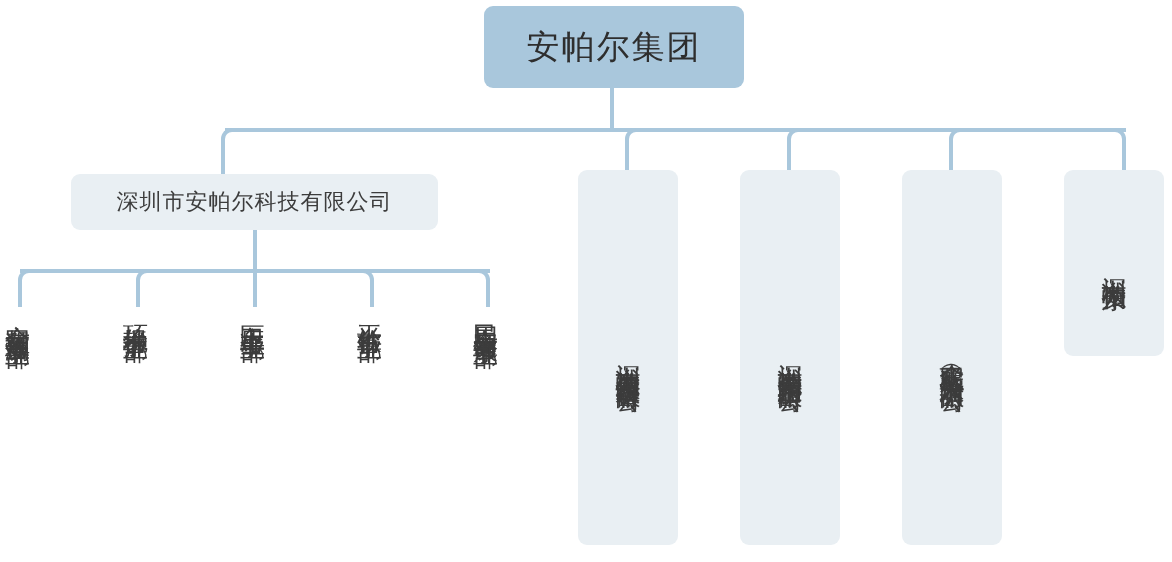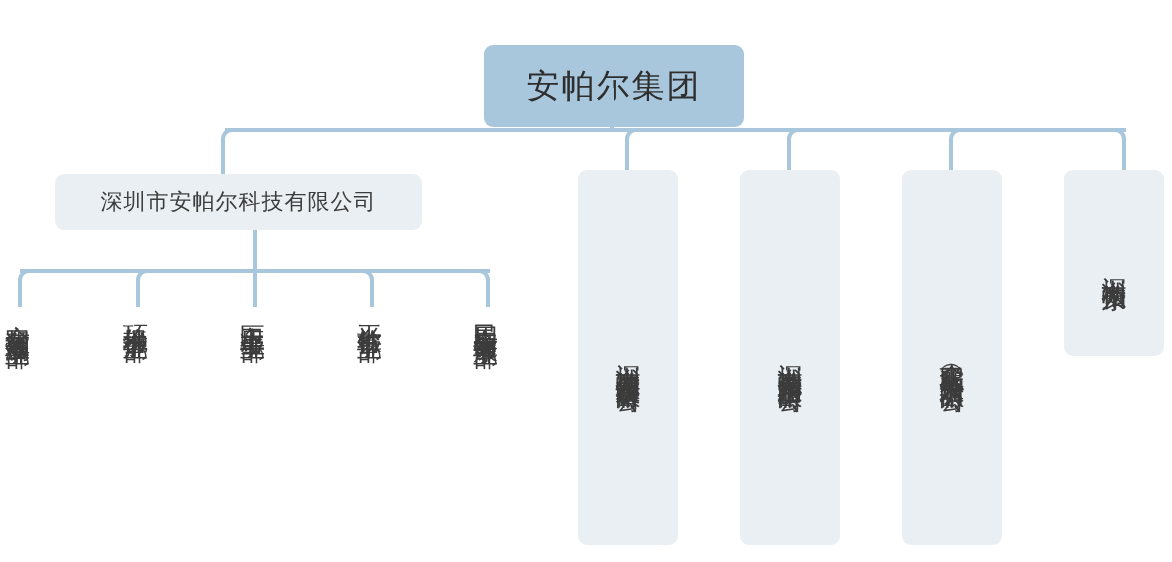--- a/index.html
+++ b/index.html
@@ -25,21 +25,20 @@
     box-sizing: border-box;
     display: flex;
     align-items: center;
     justify-content: center;
     color: #3a3a3a;
     letter-spacing: 0.5px;
   }
   .node.root {
     background: #a9c7dc;
     border-radius: 9px;
-    margin-top: 39px;
   }
   .node.root .label {
     font-size: 33px;
     color: #2e2e2e;
     letter-spacing: 2px;
   }
   .node.sub {
     background: #e9eff3;
     border-radius: 9px;
   }
@@ -121,21 +120,21 @@
 
   <div class="corner tl" style="left:787px; top:128px; width:16px; height:16px;"></div>
   <div class="conn v" style="left:787px; top:140px; width:4px; height:34px;"></div>
 
   <div class="corner tl" style="left:949px; top:128px; width:16px; height:16px;"></div>
   <div class="conn v" style="left:949px; top:140px; width:4px; height:34px;"></div>
 
   <div class="corner tr" style="left:1110px; top:128px; width:16px; height:16px;"></div>
   <div class="conn v" style="left:1122px; top:140px; width:4px; height:34px;"></div>
 
-  <div class="node sub" style="left:55px; top:174px; width:367px; height:56px;">
+  <div class="node sub" style="left:71px; top:174px; width:367px; height:56px;">
     <span class="label">深圳市安帕尔科技有限公司</span>
   </div>
 
   <div class="node vert" style="left:578px; top:170px; width:100px; height:375px;">
     <span class="label">深圳市安帕尔仪器设备有限公司</span>
   </div>
 
   <div class="node vert" style="left:740px; top:170px; width:100px; height:375px;">
     <span class="label">深圳市安帕尔精密加工有限公司</span>
   </div>

